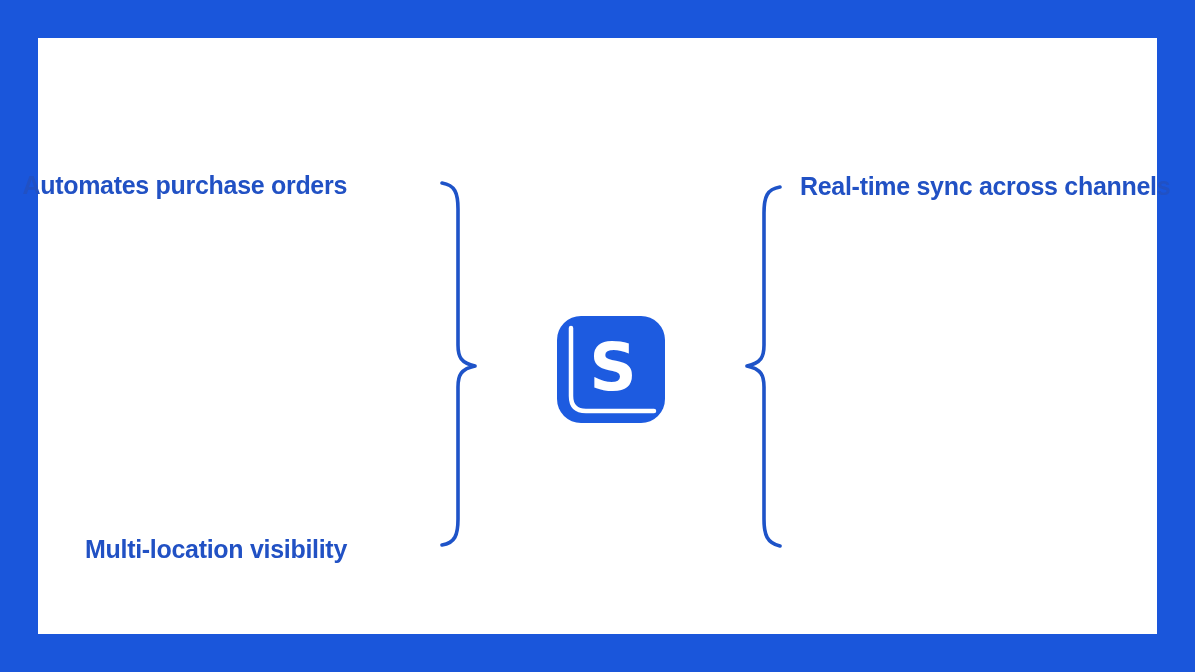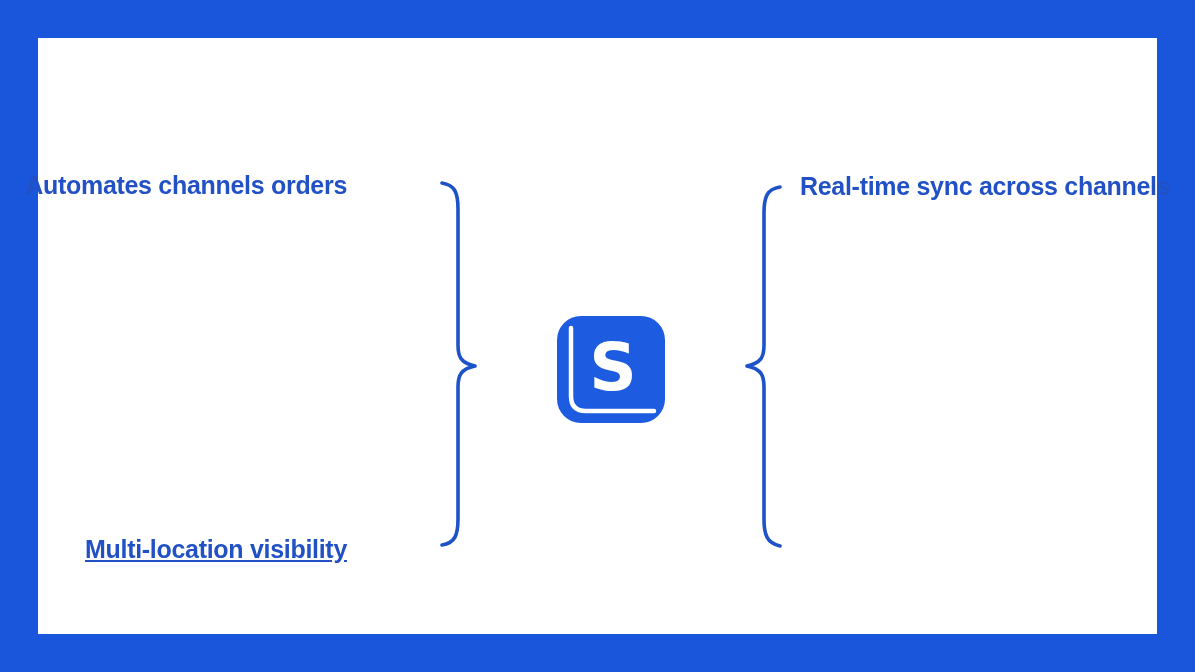--- a/index.html
+++ b/index.html
@@ -25,21 +25,21 @@
   .feature-label{
     position:absolute;
     font-weight:700;
     font-size:25px;
     letter-spacing:-0.3px;
     color:var(--text);
     white-space:nowrap;
     line-height:30px;
   }
   .lbl-top-left{top:132px;right:810px;text-align:right;}
-  .lbl-bottom-left{top:496px;right:810px;text-align:center;text-decoration:underline;}
+  .lbl-bottom-left{top:496px;right:810px;text-align:center;}
   .lbl-top-right{top:133px;left:762px;}
   .lbl-bottom-right{top:497px;left:777px;}
   .brace{position:absolute;}
   .brace path{
     fill:none;
     stroke:var(--brace);
     stroke-width:3.6;
     stroke-linecap:round;
     stroke-linejoin:round;
   }
@@ -64,21 +64,21 @@
     line-height:1;
     transform:translate(2px,-2px);
   }
 </style>
 </head>
 <body>
 
 <div class="frame">
   <div class="panel">
 
-    <div class="feature-label lbl-top-left">Automates channels orders</div>
+    <div class="feature-label lbl-top-left">Automates purchase orders</div>
 
     <div class="feature-label lbl-bottom-left">Multi-location visibility</div>
 
     <div class="feature-label lbl-top-right">Real-time sync across channels</div>
 
 
     <svg class="brace brace-left" width="46" height="374" viewBox="0 0 46 374">
       <path d="M7,6 C20,8 23,16 23,32 L23,168 C23,180 26,186 40,189 C26,192 23,198 23,210 L23,342 C23,358 20,366 7,368"></path>
     </svg>
 

